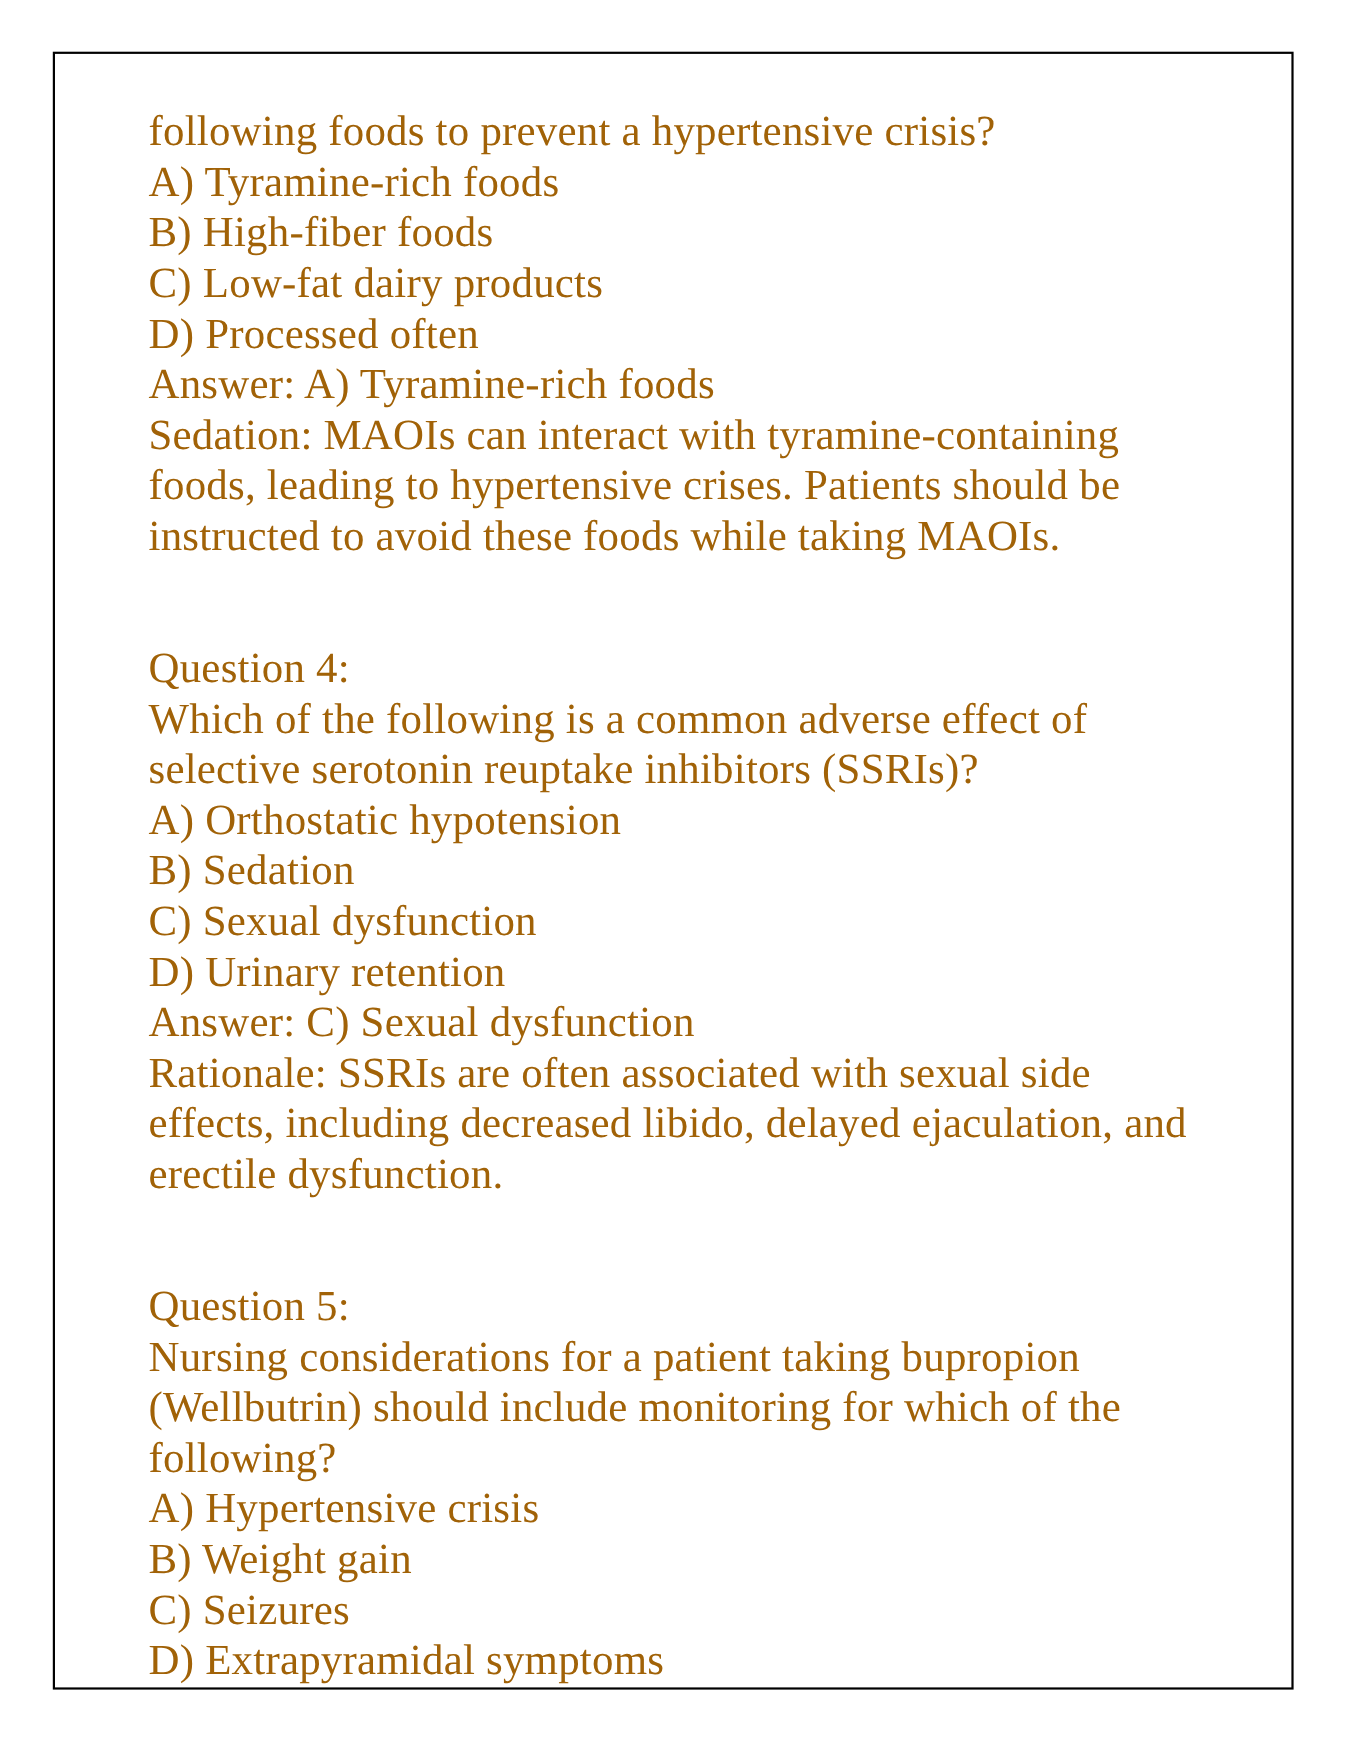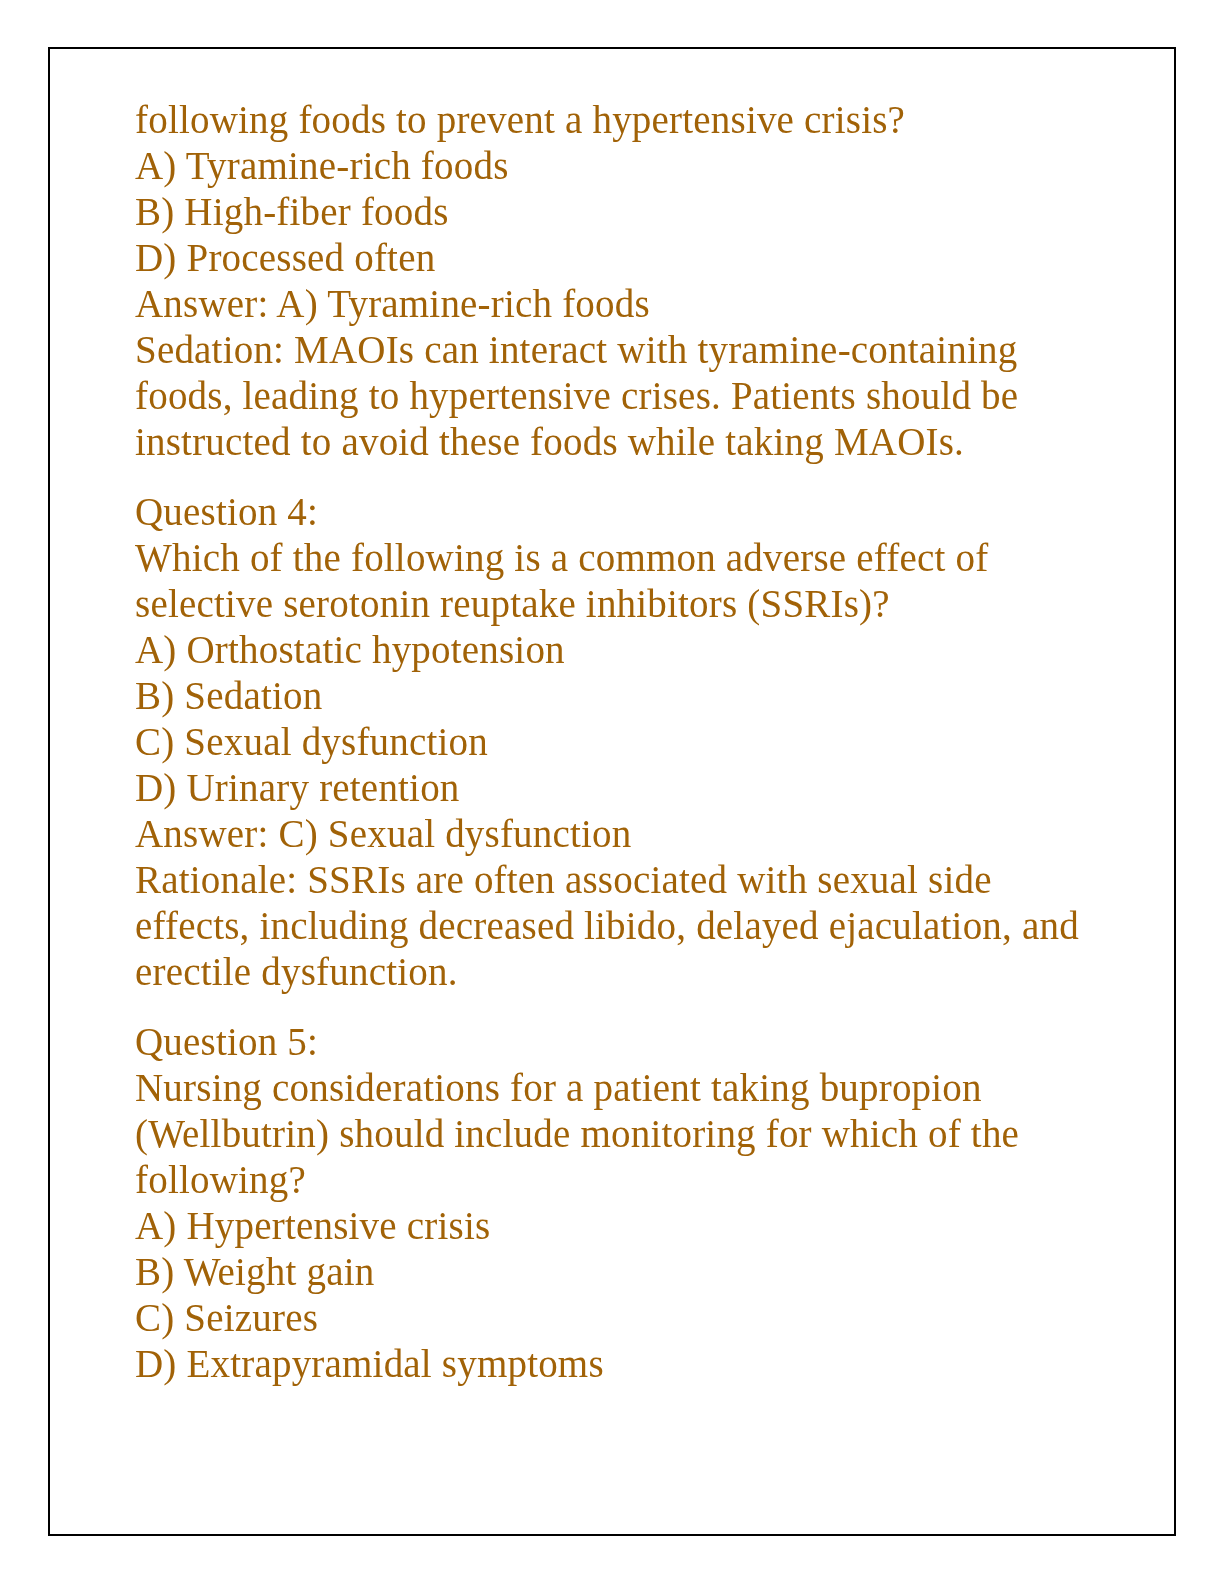--- a/index.html
+++ b/index.html
@@ -27,36 +27,37 @@
     position: absolute;
     left: 135px;
     top: 97px;
     width: 1000px;
     color: #000000;
     font-size: 39px;
     line-height: 46px;
     letter-spacing: 0.2px;
   }
   .block + .block {
-    margin-top: 24px; 
+    margin-top: 74px; 
   }
   .line {
     white-space: pre;
     height: 46px;
   }
 </style>
 </head>
 <body style="background: rgb(255, 255, 255);">
 
 <div class="page-border" style="border-color: rgb(0, 0, 0);"></div>
 <div class="page-content" style="color: #a16207;">
     <div class="block">
       <div class="line">following foods to prevent a hypertensive crisis?</div>
       <div class="line">A) Tyramine-rich foods</div>
       <div class="line">B) High-fiber foods</div>
+      <div class="line">C) Low-fat dairy products</div>
       <div class="line">D) Processed often</div>
       <div class="line">Answer: A) Tyramine-rich foods</div>
       <div class="line">Sedation: MAOIs can interact with tyramine-containing</div>
       <div class="line">foods, leading to hypertensive crises. Patients should be</div>
       <div class="line">instructed to avoid these foods while taking MAOIs.</div>
     </div>
     <div class="block">
       <div class="line">Question 4:</div>
       <div class="line">Which of the following is a common adverse effect of</div>
       <div class="line">selective serotonin reuptake inhibitors (SSRIs)?</div>

